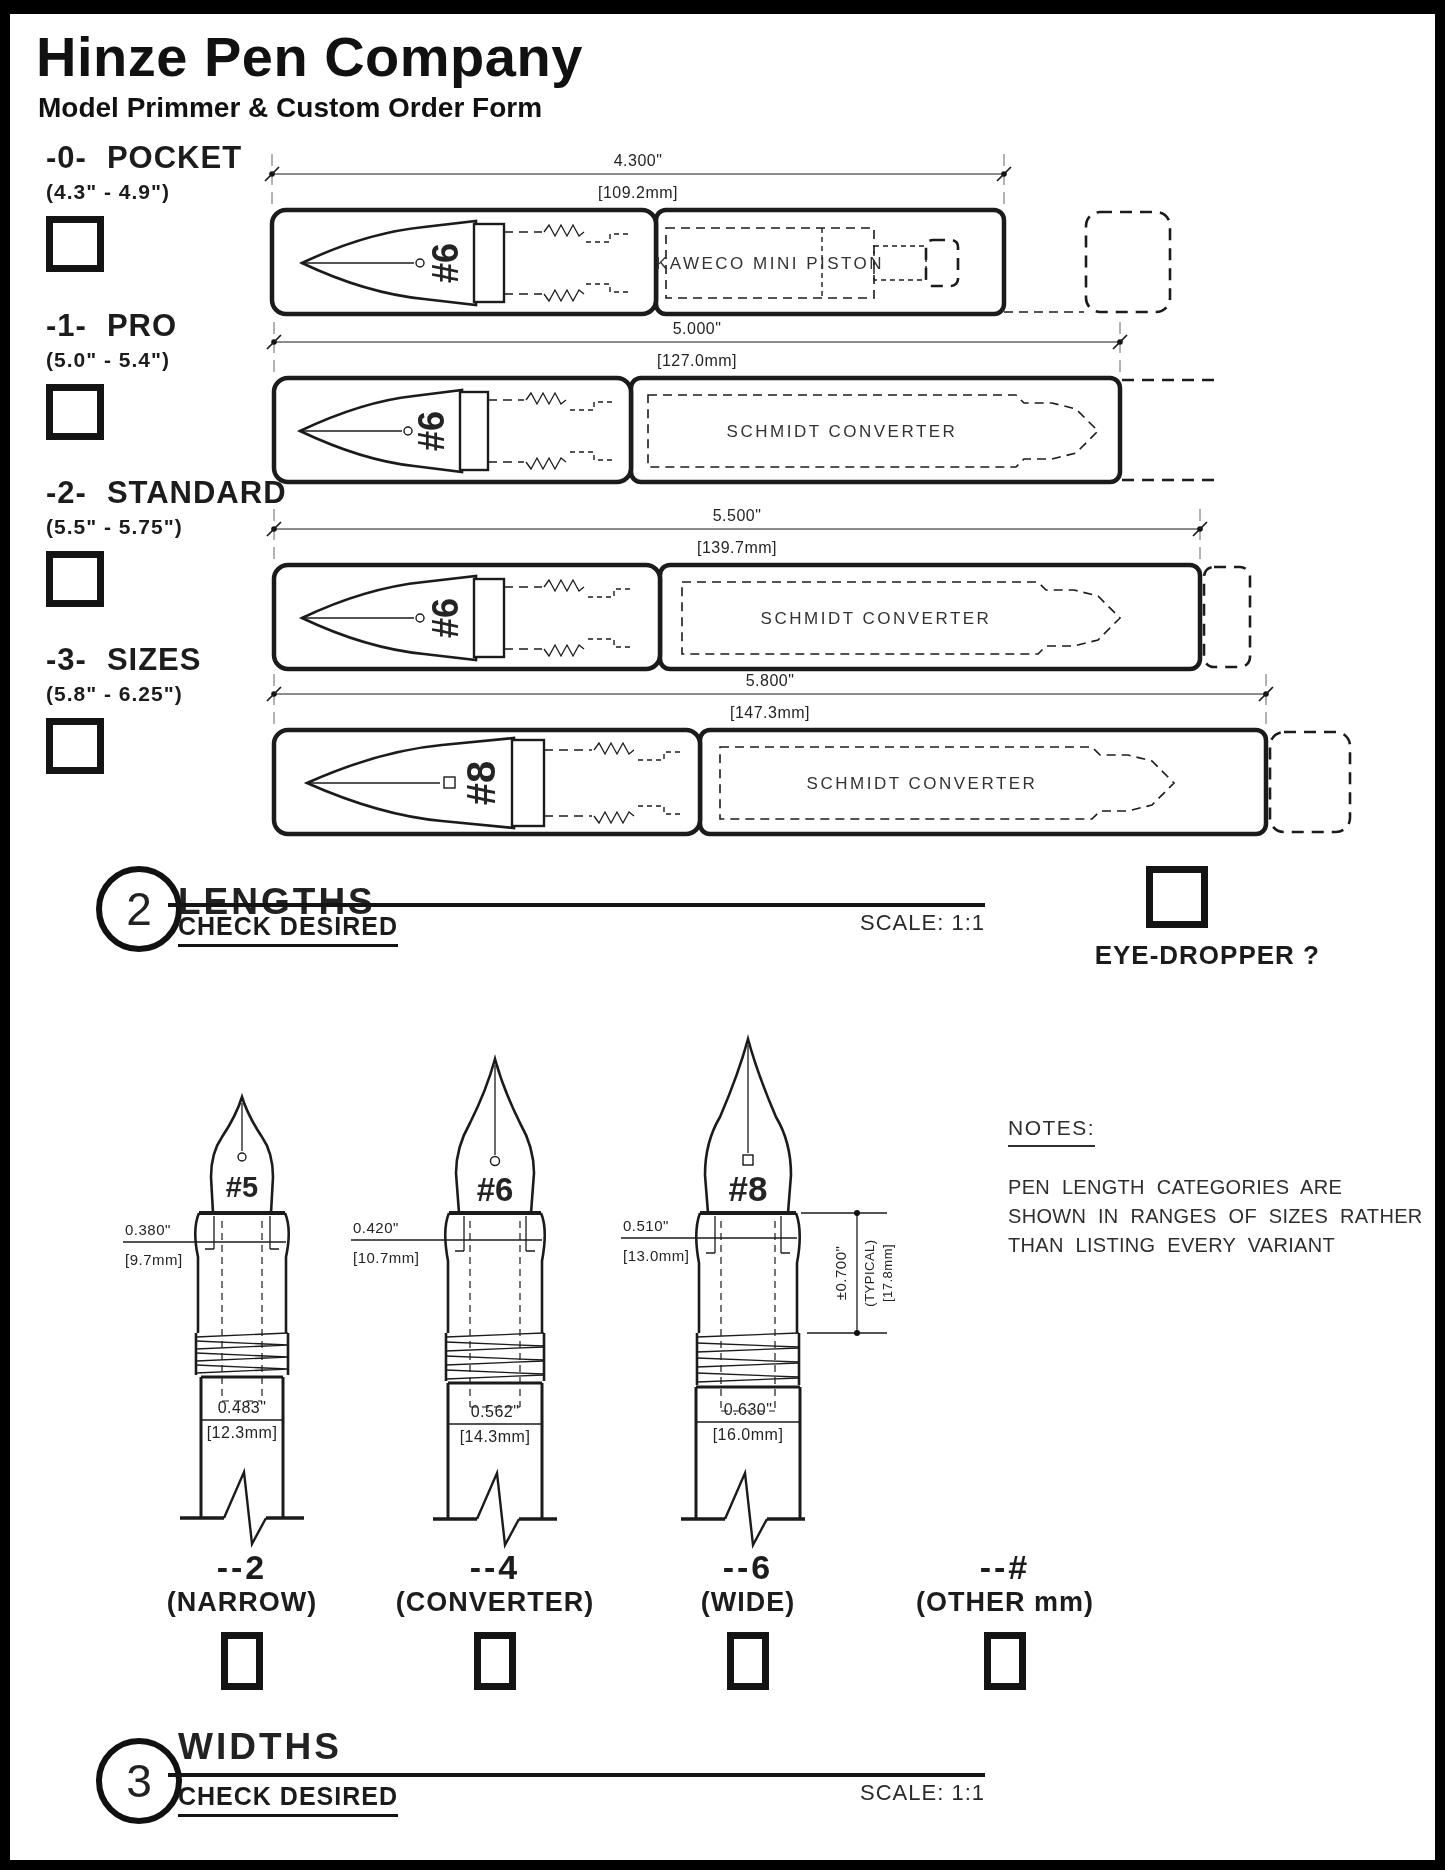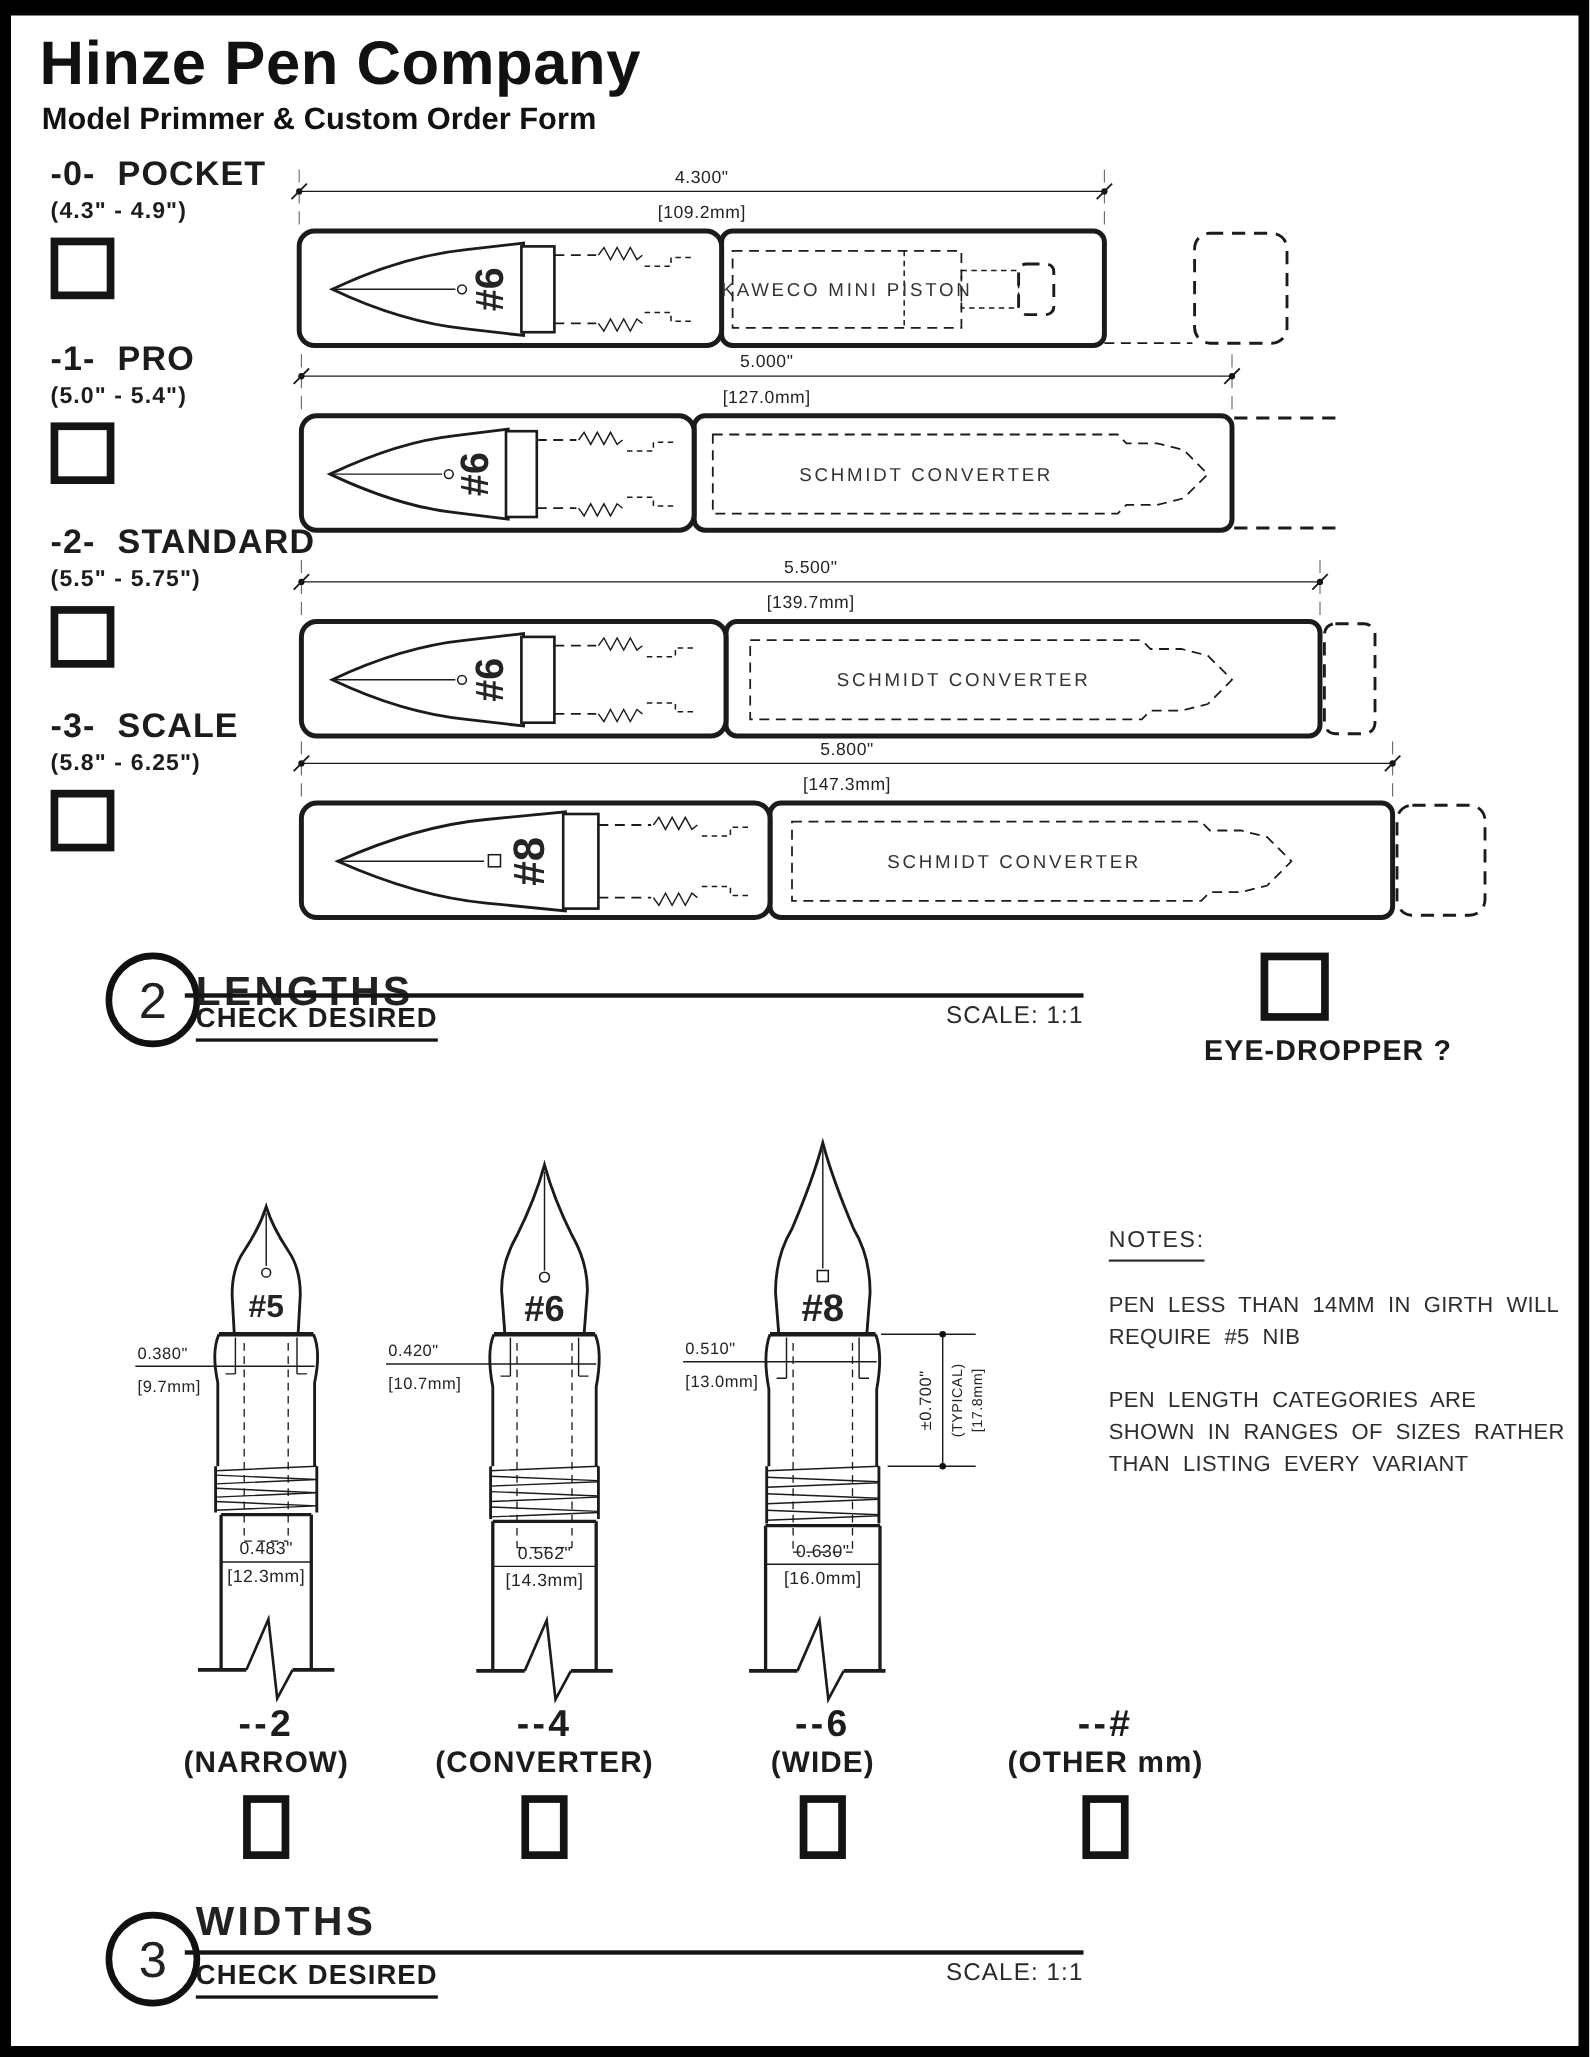--- a/index.html
+++ b/index.html
@@ -105,21 +105,21 @@
       <span>-2-</span>
       <span>STANDARD</span>
     </div>
     <div class="len-range">(5.5" - 5.75")</div>
     <div class="checkbox len-box"></div>
   </div>
 
   <div class="len-row" style="top:642px">
     <div class="len-title">
       <span>-3-</span>
-      <span>SCALE</span>
+      <span>SIZES</span>
     </div>
     <div class="len-range">(5.8" - 6.25")</div>
     <div class="checkbox len-box"></div>
   </div>
 
   <svg style="left:262px;top:140px" width="920" height="200" viewBox="0 0 920 200">
     <g>
       <line class="ext" x1="10" y1="14" x2="10" y2="68"></line>
         <line class="ext" x1="742" y1="14" x2="742" y2="68"></line>
       <line class="dimline" x1="10" y1="34" x2="742" y2="34"></line>
@@ -367,21 +367,20 @@
       <circle class="dot" cx="762" cy="188" r="3"></circle>
         <circle class="dot" cx="762" cy="308" r="3"></circle>
       <text class="rot" x="747" y="248" transform="rotate(-90 747 248)">±0.700"</text>
       <text class="rot2" x="776" y="248" transform="rotate(-90 776 248)">(TYPICAL)</text>
       <text class="rot2" x="794" y="248" transform="rotate(-90 794 248)">[17.8mm]</text>
     </g>
   </svg>
 
   <div class="notes">
     <div class="notes-title">NOTES:</div>
-    <p>PEN LESS THAN 14MM IN GIRTH WILL REQUIRE #5 NIB</p>
     <p>PEN LENGTH CATEGORIES ARE SHOWN IN RANGES OF SIZES RATHER THAN LISTING EVERY VARIANT</p>
   </div>
 
   <div class="width-col" style="left:122px">
     <div class="w-code">--2</div>
     <div class="w-name">(NARROW)</div>
     <div class="checkbox w-box"></div>
   </div>
   <div class="width-col" style="left:375px">
     <div class="w-code">--4</div>

